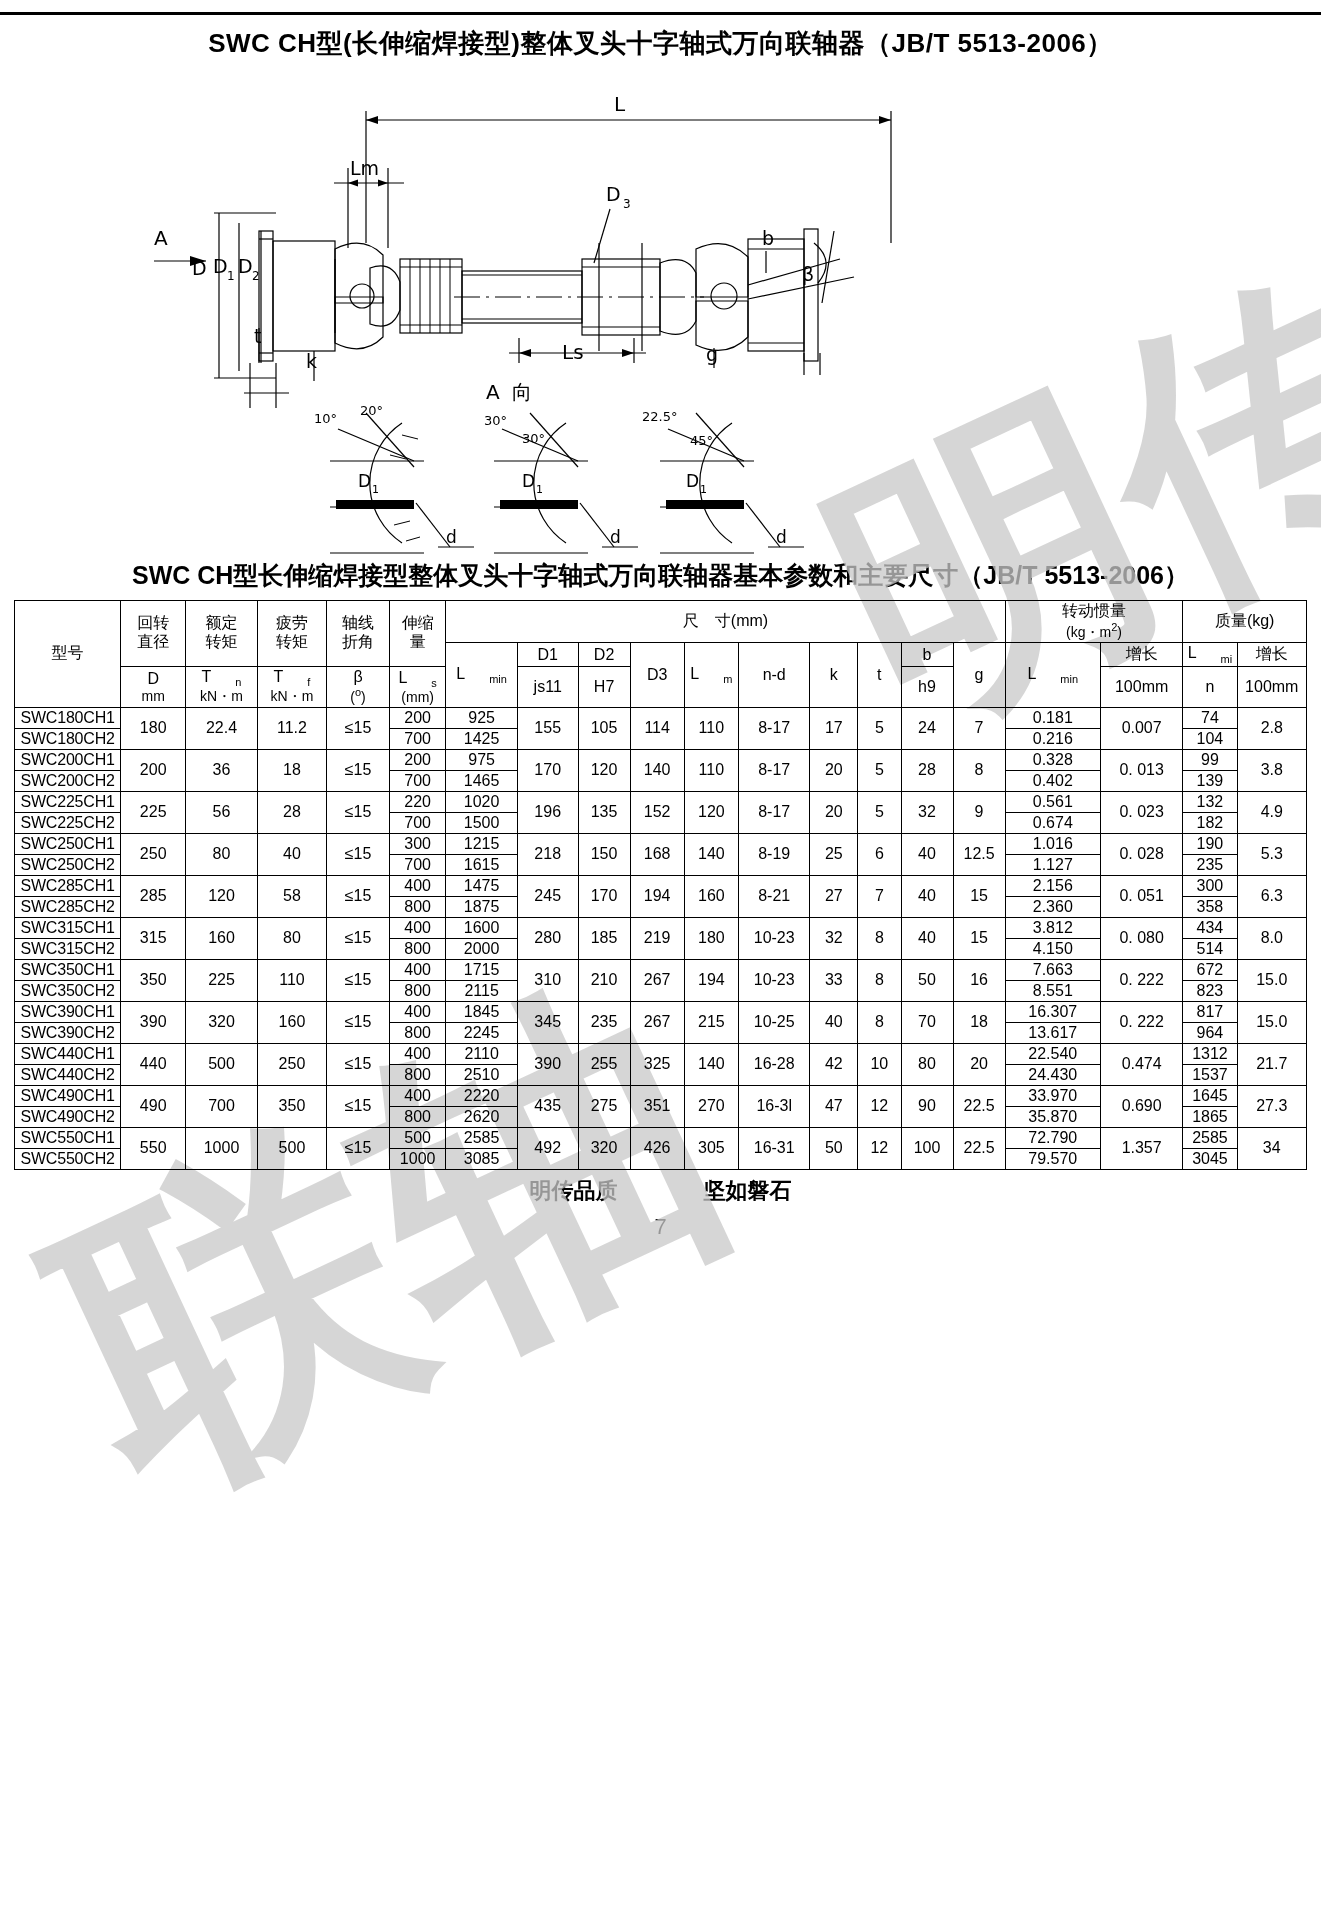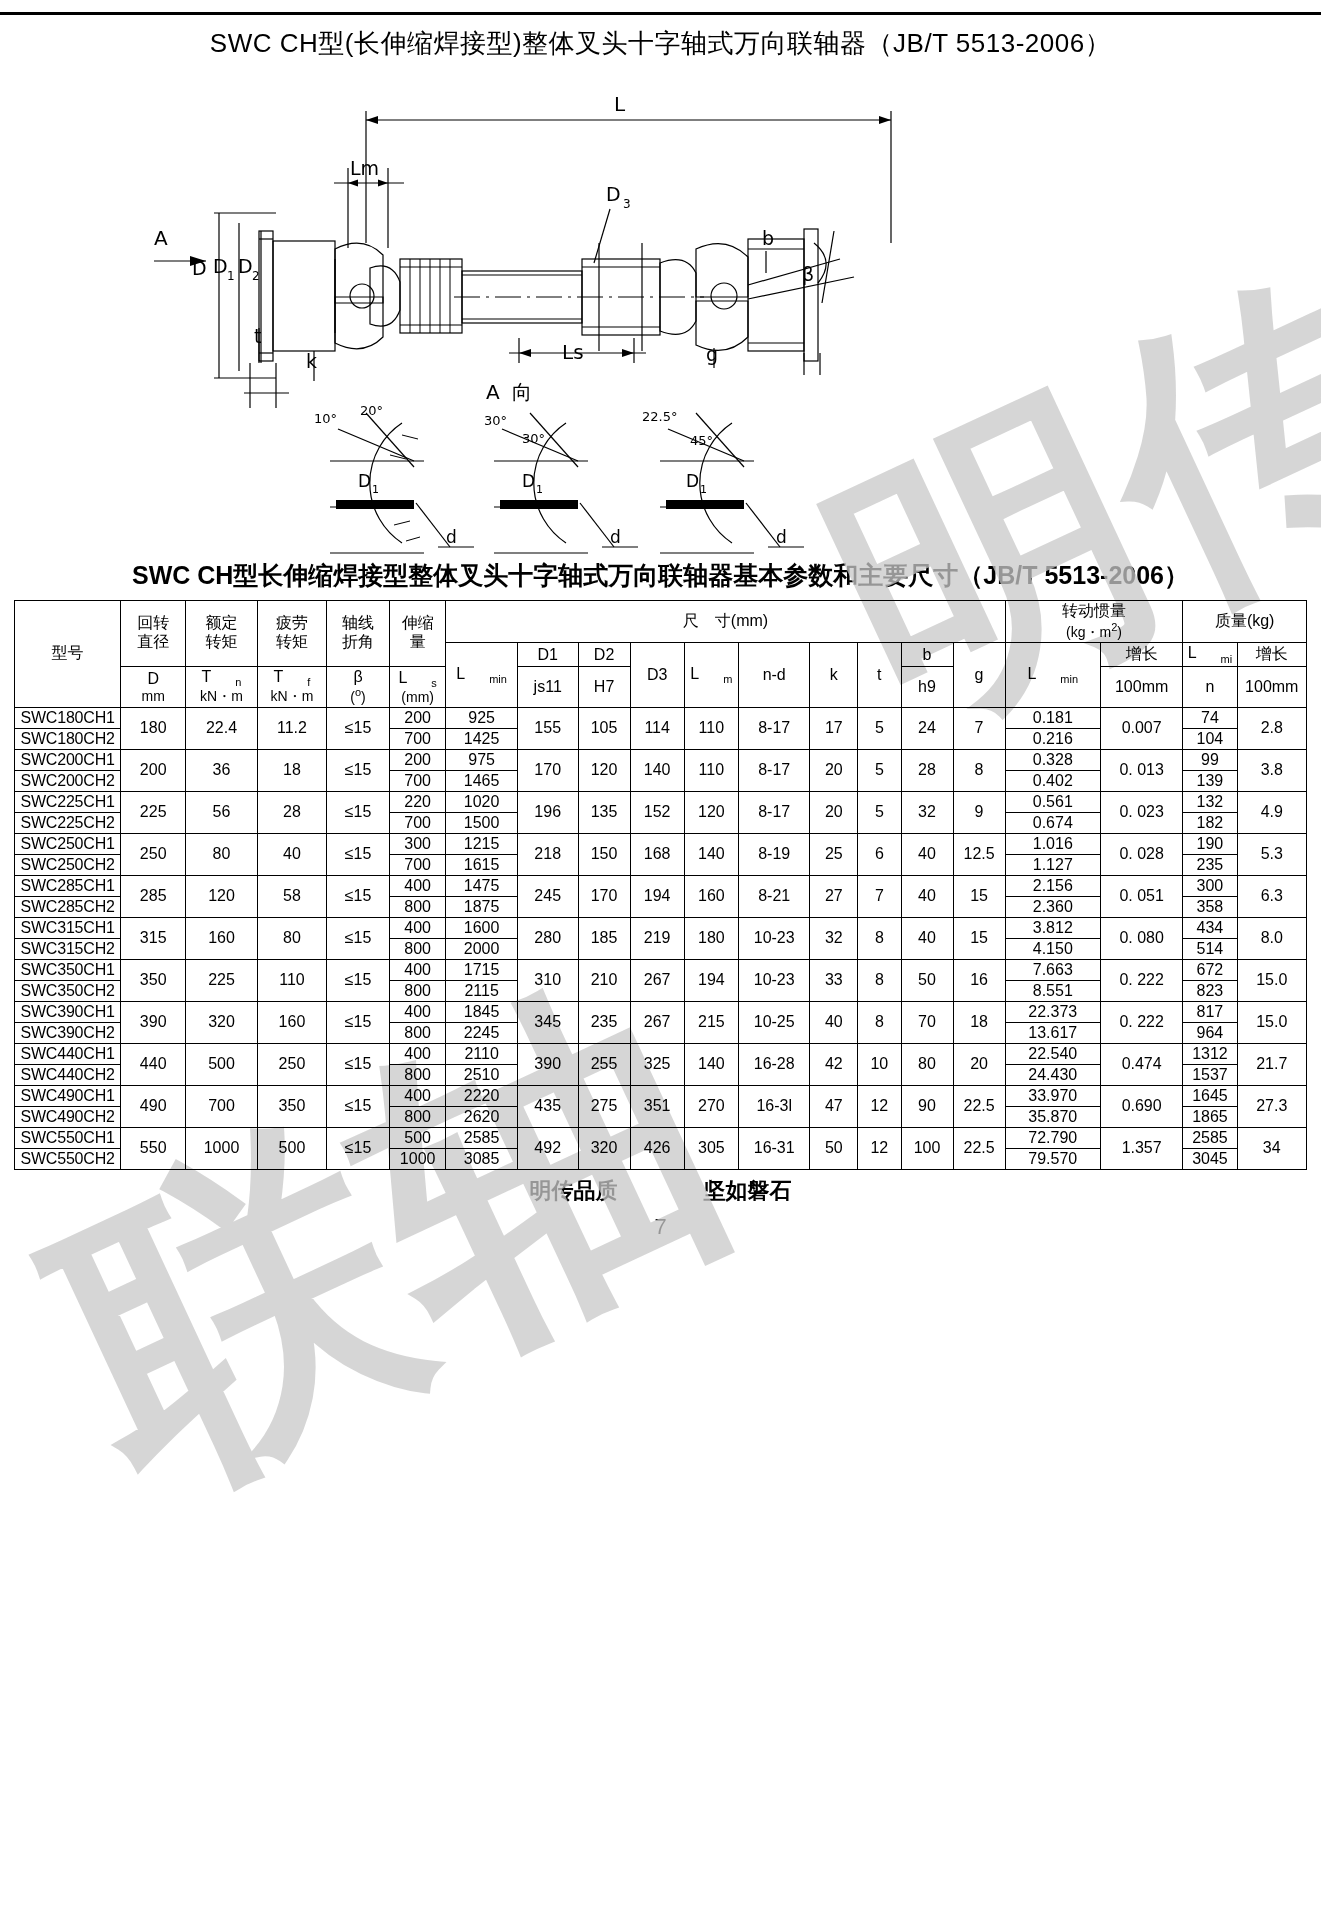--- a/index.html
+++ b/index.html
@@ -9,21 +9,21 @@
     color:#000;overflow:hidden;position:relative;
   }
   .page{position:relative;width:1321px;height:1920px;box-sizing:border-box;
         padding:0 14px;}
 
   
   .top-rule{position:absolute;left:0;top:12px;width:1321px;height:3px;background:#000;}
 
   
   .doc-title{
-    text-align:center;font-size:26px;font-weight:normal;letter-spacing:.5px;
+    text-align:center;font-size:26px;font-weight:bold;letter-spacing:.5px;
     padding-top:26px;white-space:nowrap;
   }
   .table-title{
     text-align:center;font-size:25px;font-weight:bold;
     margin-top:6px;margin-bottom:8px;white-space:nowrap;
   }
 
   
   .drawing{position:relative;height:490px;margin-top:2px;}
   .drawing svg{position:absolute;left:0;top:0;}
@@ -540,21 +540,21 @@
           <td class="num">1845</td>
           <td class="num" rowspan="2">345</td>
           <td class="num" rowspan="2">235</td>
           <td class="num" rowspan="2">267</td>
           <td class="num" rowspan="2">215</td>
           <td class="num" rowspan="2">10-25</td>
           <td class="num" rowspan="2">40</td>
           <td class="num" rowspan="2">8</td>
           <td class="num" rowspan="2">70</td>
           <td class="num" rowspan="2">18</td>
-          <td class="num">22.373</td>
+          <td class="num">16.307</td>
           <td class="num" rowspan="2">0. 222</td>
           <td class="num">817</td>
           <td class="num thick-right" rowspan="2">15.0</td>
         </tr>
         <tr>
           <td class="model thick-left">SWC390CH2</td>
           <td class="num">800</td>
           <td class="num">2245</td>
           <td class="num">13.617</td>
           <td class="num">964</td>

